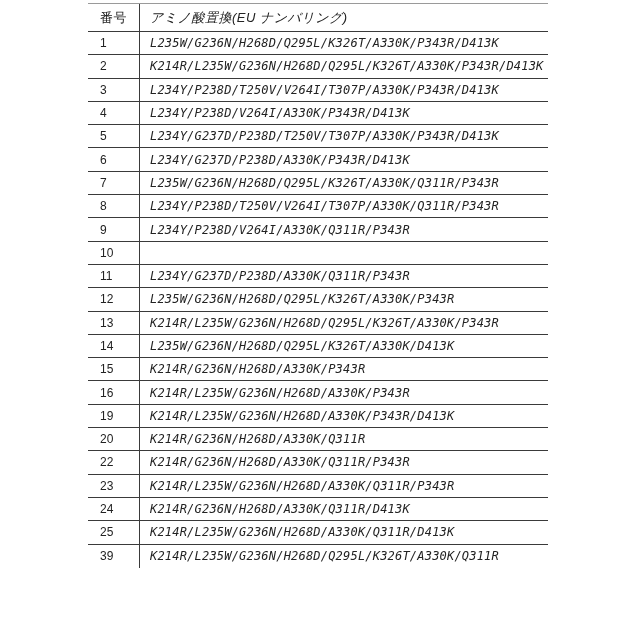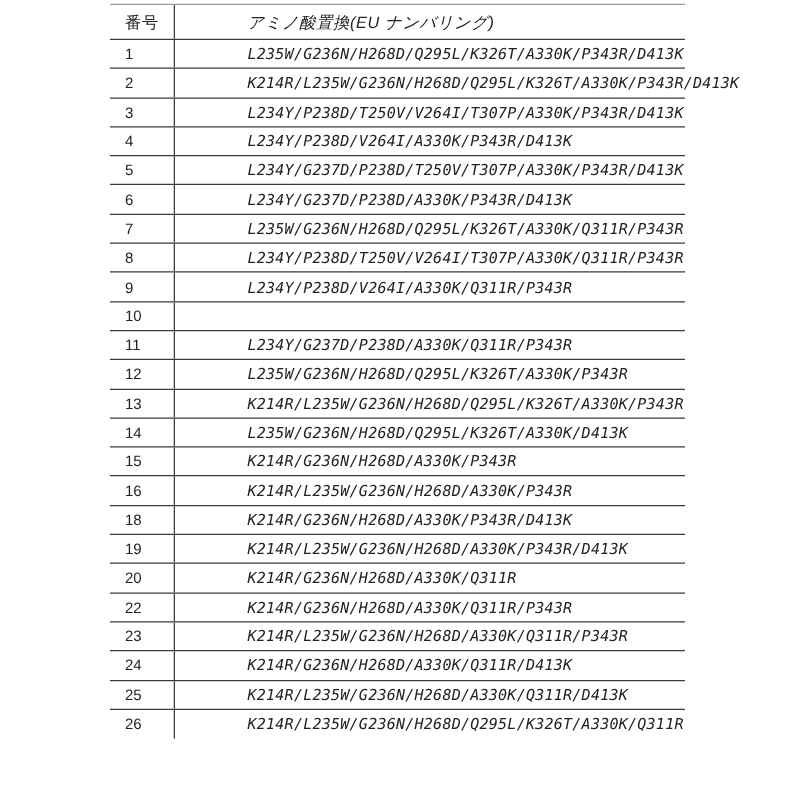--- a/index.html
+++ b/index.html
@@ -22,21 +22,20 @@
     top: 3px;
     width: 460px;
     border-top: 1px solid #9a9a9a;
   }
   .trow {
     display: flex;
     align-items: center;
     height: 23.3px;
     border-bottom: 1.6px solid #3a3a3a;
     box-sizing: border-box;
-    gap: 48px;
   }
   .trow.header {
     height: 28px;
   }
   .cell-num {
     width: 52px;
     flex: 0 0 52px;
     align-self: stretch;
     display: flex;
     align-items: center;
@@ -150,24 +149,20 @@
     <div class="cell-num">15</div>
     <div class="cell-sub">K214R/G236N/H268D/A330K/P343R</div>
   </div>
 
   <div class="trow">
     <div class="cell-num">16</div>
     <div class="cell-sub">K214R/L235W/G236N/H268D/A330K/P343R</div>
   </div>
 
 
-  <div class="trow">
-    <div class="cell-num">18</div>
-    <div class="cell-sub">K214R/G236N/H268D/A330K/P343R/D413K</div>
-  </div>
 
   <div class="trow">
     <div class="cell-num">19</div>
     <div class="cell-sub">K214R/L235W/G236N/H268D/A330K/P343R/D413K</div>
   </div>
 
   <div class="trow">
     <div class="cell-num">20</div>
     <div class="cell-sub">K214R/G236N/H268D/A330K/Q311R</div>
   </div>
@@ -187,18 +182,18 @@
     <div class="cell-num">24</div>
     <div class="cell-sub">K214R/G236N/H268D/A330K/Q311R/D413K</div>
   </div>
 
   <div class="trow">
     <div class="cell-num">25</div>
     <div class="cell-sub">K214R/L235W/G236N/H268D/A330K/Q311R/D413K</div>
   </div>
 
   <div class="trow">
-    <div class="cell-num">26</div>
+    <div class="cell-num">39</div>
     <div class="cell-sub">K214R/L235W/G236N/H268D/Q295L/K326T/A330K/Q311R</div>
   </div>
 </div>
   </div>
 </div>
 
 </body></html>

